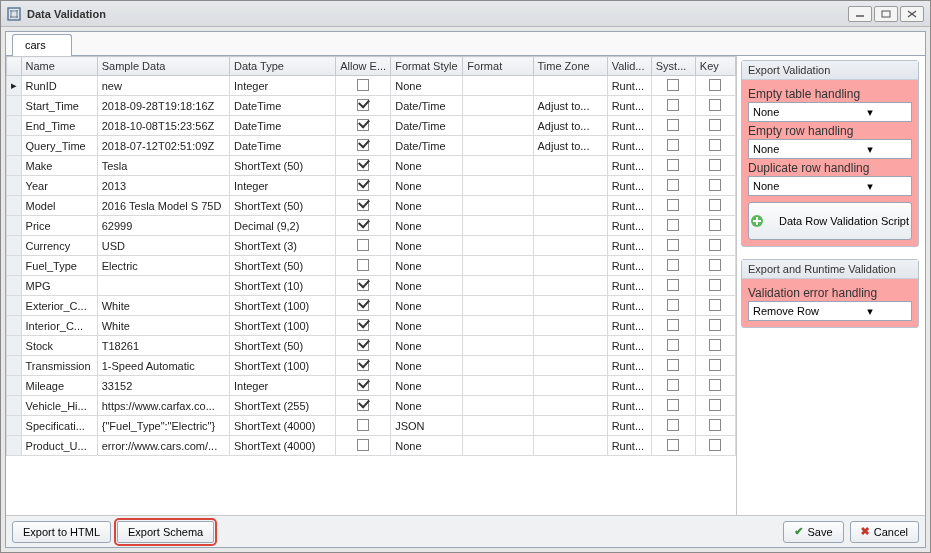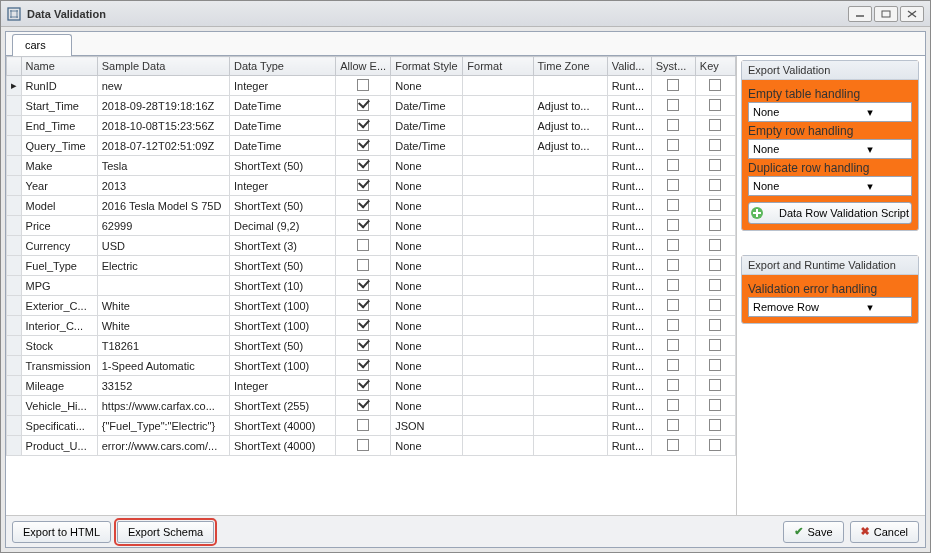--- a/index.html
+++ b/index.html
@@ -33,28 +33,28 @@
   .col-tz { width: 74px; }
   .col-valid { width: 44px; }
   .col-syst { width: 44px; text-align:center;}
   .col-key { width: 40px; text-align:center;}
   td.center { text-align:center; }
   
   .cbx { display:inline-block; width:12px; height:12px; border:1px solid #888; background:#fff; position:relative; }
   .cbx.checked::after { content:""; position:absolute; left:1px; top:-1px; width:8px; height:5px; border-left:2px solid #333; border-bottom:2px solid #333; transform: rotate(-47deg); }
   
   .side { width: 188px; padding: 4px 6px 4px 4px; overflow:auto; background:#fff; }
-  .group { border: 1px solid #b9c2ce; border-radius: 3px; margin-bottom: 24px; background: #f97316; }
+  .group { border: 1px solid #b9c2ce; border-radius: 3px; margin-bottom: 12px; background: #fca5a5; }
   .group-title { background: linear-gradient(#eef1f5,#e2e7ed); border-bottom:1px solid #c8cfd9; padding: 3px 6px; font-size:11px; color:#333; }
   .group-body { padding: 5px 6px 6px 6px; }
   .field-label { font-size:12px; color:#333; margin-top:2px; margin-bottom:1px; }
   .combo { display:flex; align-items:center; border:1px solid #9aa5b6; background:#fff; height:20px; padding:0 2px 0 4px; }
   .combo span { flex:1; font-size:11px; }
   .combo .arrow { width:14px; display:flex; justify-content:center; align-items:center; }
-  .sidebtn { display:flex; align-items:center; justify-content:center; gap:16px; border:1px solid #9aa5b6; background: linear-gradient(#fdfdfd,#e9edf1); height:22px; border-radius:3px; cursor:default; font-size:11px; margin-top:6px; }
+  .sidebtn { display:flex; align-items:center; justify-content:center; gap:16px; border:1px solid #9aa5b6; background: linear-gradient(#fdfdfd,#e9edf1); height:38px; border-radius:3px; cursor:default; font-size:11px; margin-top:6px; }
   .addicon { width:12px; height:12px; border-radius:50%; background:#5cb85c; position:relative; }
   .addicon::before, .addicon::after { content:""; position:absolute; background:#fff; }
   .addicon::before { left:5px; top:2px; width:2px; height:8px; }
   .addicon::after  { left:2px; top:5px; width:8px; height:2px; }
   
   .footer { height: 32px; display:flex; align-items:center; padding: 0 6px; border-top: 1px solid #c8c8c8; background:#f0f1f3;text-align:center; }
   .btn { display:inline-flex; align-items:center; gap:4px; border:1px solid #9aa5b6; background: linear-gradient(#fdfdfd,#e9edf1); height:22px; border-radius:3px; cursor:default; font-size:11px; padding: 0 10px; }
   .highlight-red { outline: 2px solid #d9453a; outline-offset: 1px; border-radius:2px;}
   .spacer { flex:1; }
   .checkicon { color:#3c8f3c; font-weight:bold; }

